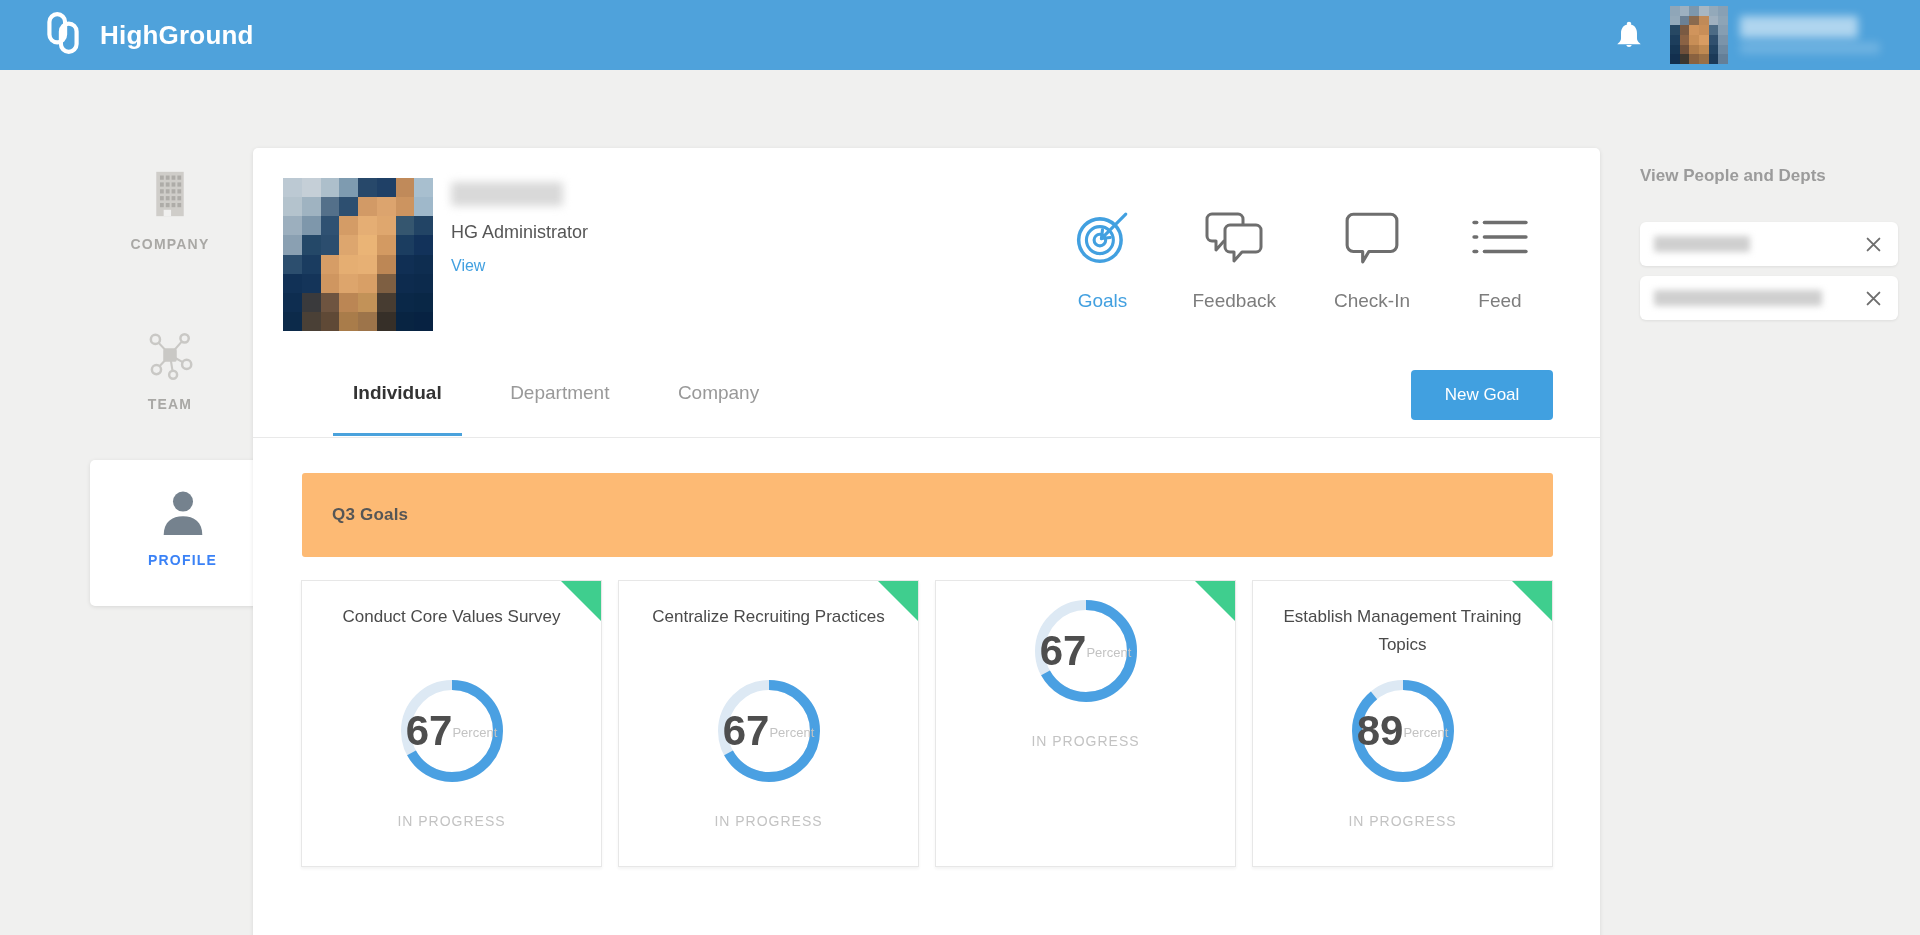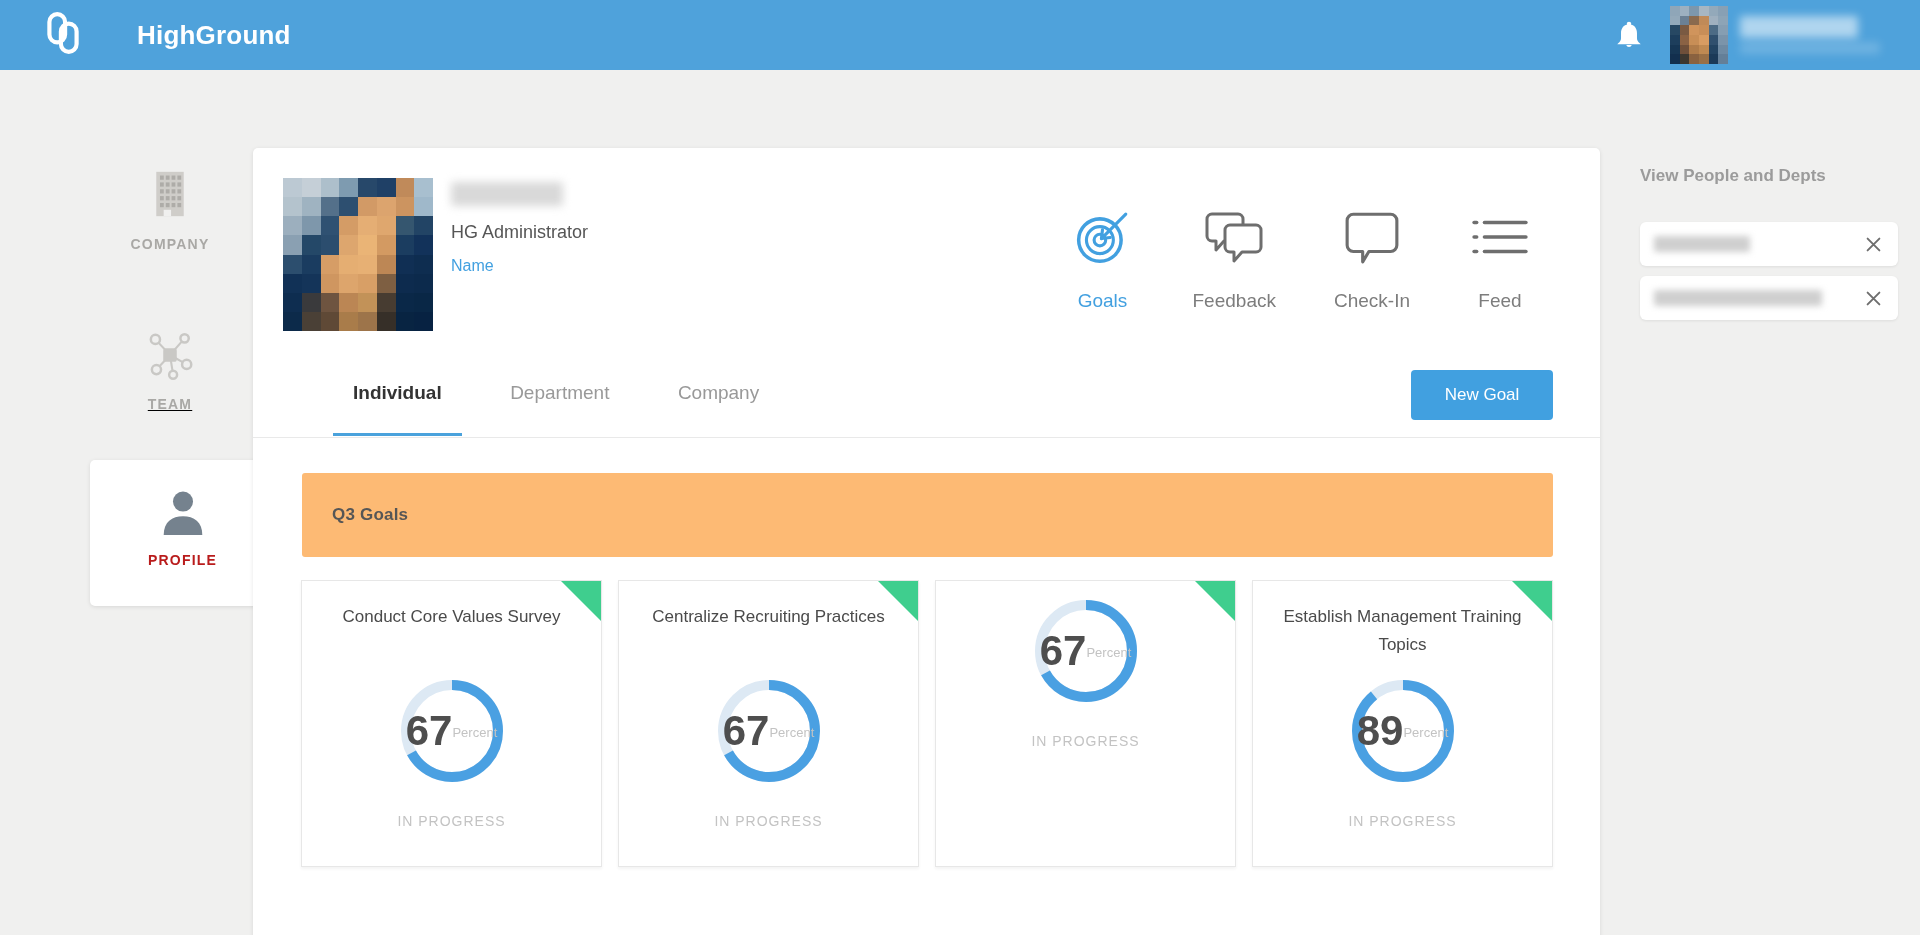--- a/index.html
+++ b/index.html
@@ -3,37 +3,37 @@
 <meta charset="utf-8">
 <style>
   * { margin:0; padding:0; box-sizing:border-box; }
   html,body { width:1920px; height:935px; }
   body { font-family:"Liberation Sans", sans-serif; background:#f0f0ef; overflow:hidden; }
   .viewport { position:relative; width:1920px; height:935px; }
 
   
   .topbar { position:absolute; top:0; left:0; width:1920px; height:70px; background:#4fa2db; display:flex; align-items:center; padding:0 40px; z-index:30; }
   .brand { display:flex; align-items:center; gap:14px; cursor:pointer; }
-  .brand-name { color:#fff; font-size:26px; font-weight:bold; letter-spacing:.2px;margin-left:37px; }
+  .brand-name { color:#fff; font-size:26px; font-weight:bold; letter-spacing:.2px; }
   .topbar-right { margin-left:auto; display:flex; align-items:center; gap:26px; }
   .bell-wrap { width:30px; height:32px; display:flex; align-items:center; justify-content:center; cursor:pointer; }
   .user-chip { display:flex; align-items:center; gap:12px; cursor:pointer; }
   .mosaic { overflow:hidden; }
   .mosaic > div { width:100%; height:100%; }
   .user-avatar { width:58px; height:58px; }
   .user-name-blur { width:118px; height:22px; background:rgba(255,255,255,.55); filter:blur(4px); border-radius:2px; }
   .user-name-blur2 { width:140px; height:12px; background:rgba(255,255,255,.18); filter:blur(4px); margin-top:4px; border-radius:2px; }
 
   
   .rail-item { position:absolute; width:164px; text-align:center; cursor:pointer; }
   .rail-company { left:88px; top:168px; }
-  .rail-team { left:88px; top:330px;text-decoration:underline; }
+  .rail-team { left:88px; top:330px; }
   .rail-label { margin-top:12px; font-size:14px; letter-spacing:1.2px; color:#a9a8a5; font-weight:bold; }
   .profile-tab { position:absolute; left:90px; top:460px; width:185px; height:146px; background:#fff; border-radius:5px 0 0 5px; box-shadow:0 1px 4px rgba(0,0,0,.10); text-align:center; padding-top:28px; cursor:pointer; z-index:5; }
-  .profile-tab .rail-label { color:#b91c1c; }
+  .profile-tab .rail-label { color:#3b82f6; }
 
   
   .main-card { position:absolute; left:253px; top:148px; width:1347px; height:830px; background:#fff; border-radius:5px; box-shadow:0 1px 4px rgba(0,0,0,.10); z-index:6; }
 
   .profile-header { position:absolute; top:0; left:0; right:0; height:227px; display:flex; padding:30px 40px 0 30px; }
   .profile-avatar { width:150px; height:153px; flex:0 0 auto; }
   .identity { margin-left:18px; padding-top:4px; }
   .identity-name-blur { width:112px; height:24px; background:#d9d9d9; filter:blur(4px); border-radius:2px; }
   .identity-role { margin-top:16px; font-size:18px; color:#565656; }
   .identity-info { margin-top:14px; font-size:16px; color:#42a0e0; cursor:pointer; display:inline-block; }
@@ -274,21 +274,21 @@
           <div style="background: rgb(95, 73, 54);"></div>
           <div style="background: rgb(169, 124, 74);"></div>
           <div style="background: rgb(157, 116, 74);"></div>
           <div style="background: rgb(54, 47, 40);"></div>
           <div style="background: rgb(8, 36, 66);"></div>
           <div style="background: rgb(7, 34, 66);"></div>
         </div>
       <div class="identity">
         <div class="identity-name-blur"></div>
         <div class="identity-role">HG Administrator</div>
-        <a class="identity-info">Name</a>
+        <a class="identity-info">View</a>
       </div>
 
       <nav class="profile-nav">
         <div class="pnav-item active">
           <span class="pnav-icon">
             <svg width="58" height="58" viewBox="0 0 56 56" fill="none">
               <circle cx="25" cy="31" r="20.5" stroke="#42a0e0" stroke-width="3.4"></circle>
               <circle cx="25" cy="31" r="13" stroke="#42a0e0" stroke-width="3"></circle>
               <circle cx="25" cy="31" r="5.6" stroke="#42a0e0" stroke-width="3"></circle>
               <line x1="50" y1="6" x2="26.5" y2="29.5" stroke="#42a0e0" stroke-width="3" stroke-linecap="round"></line>

